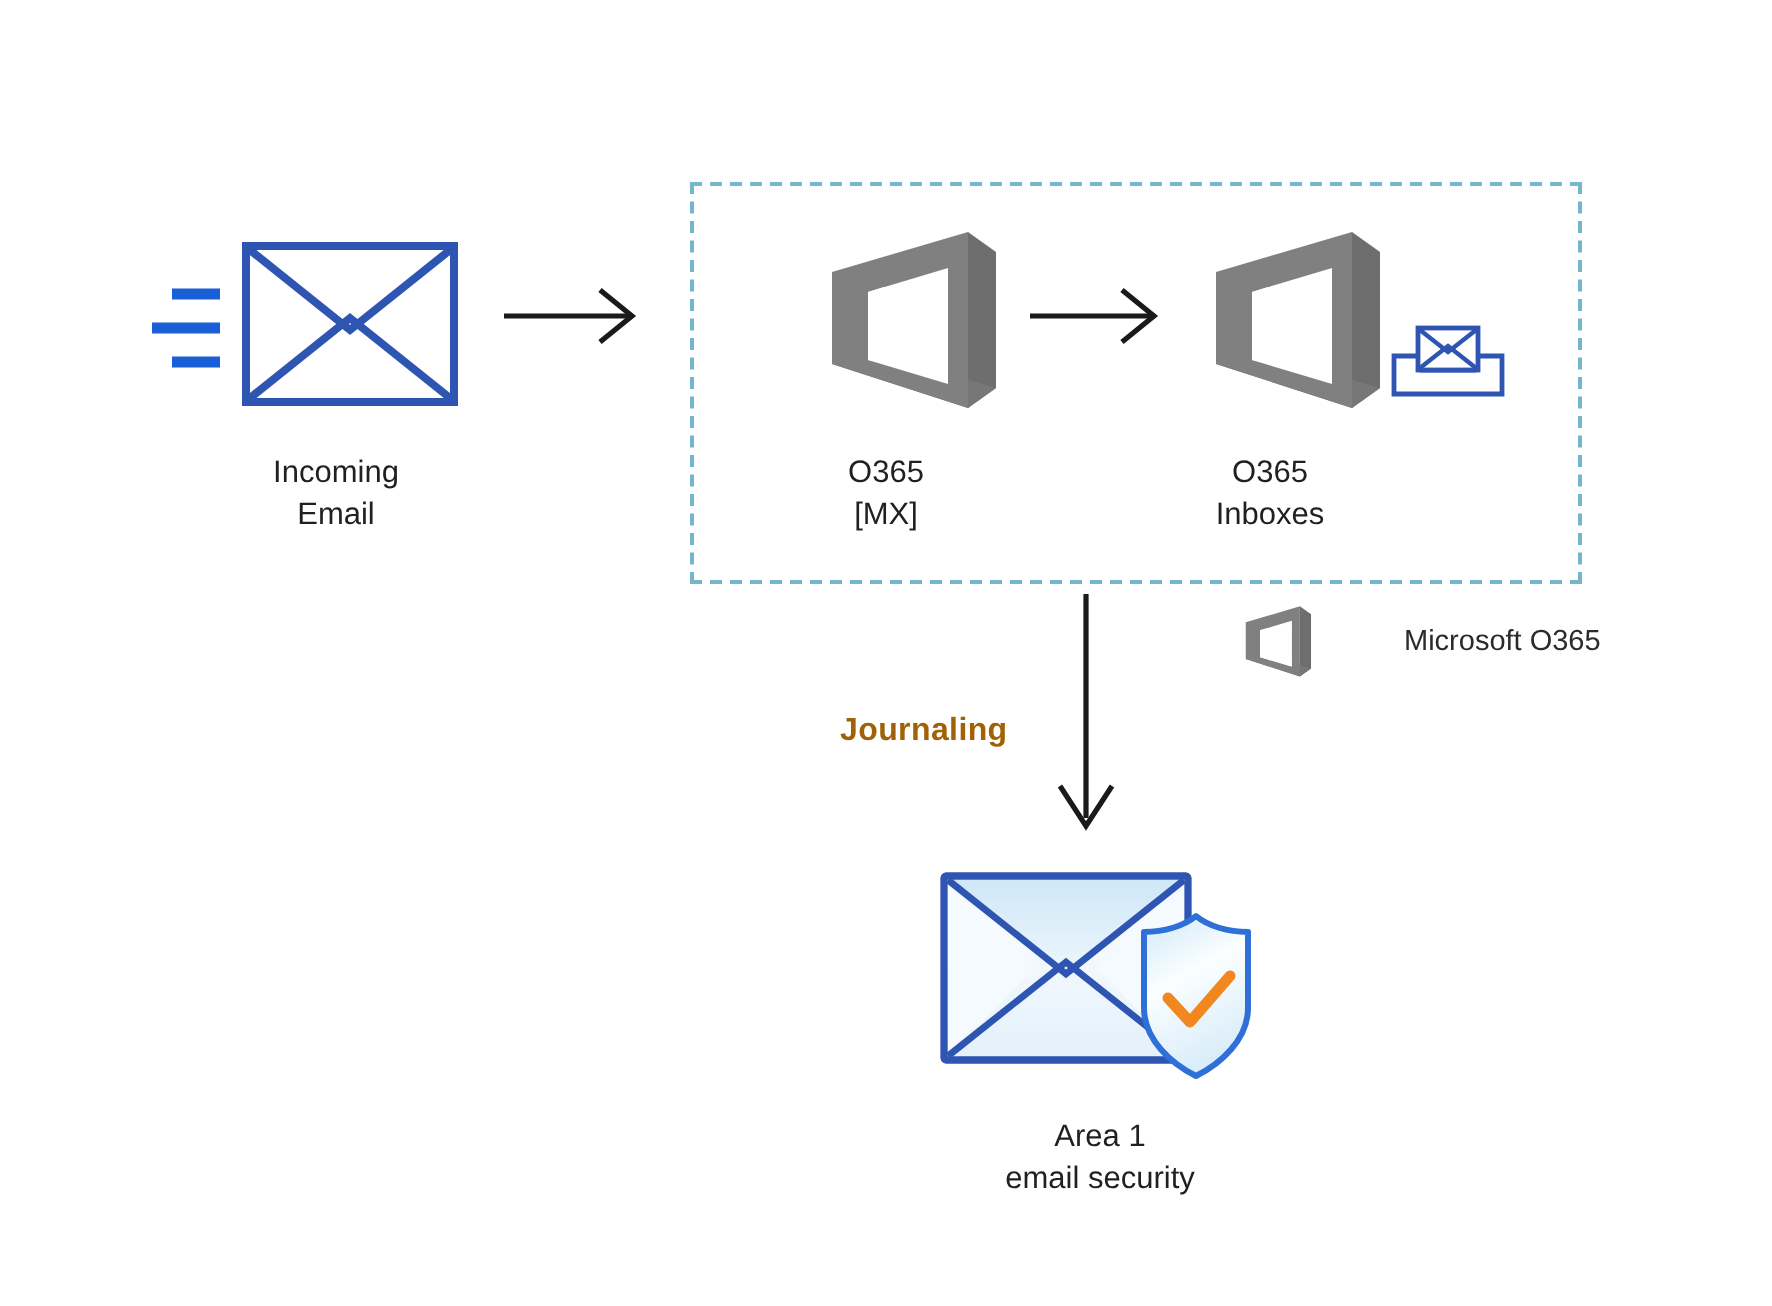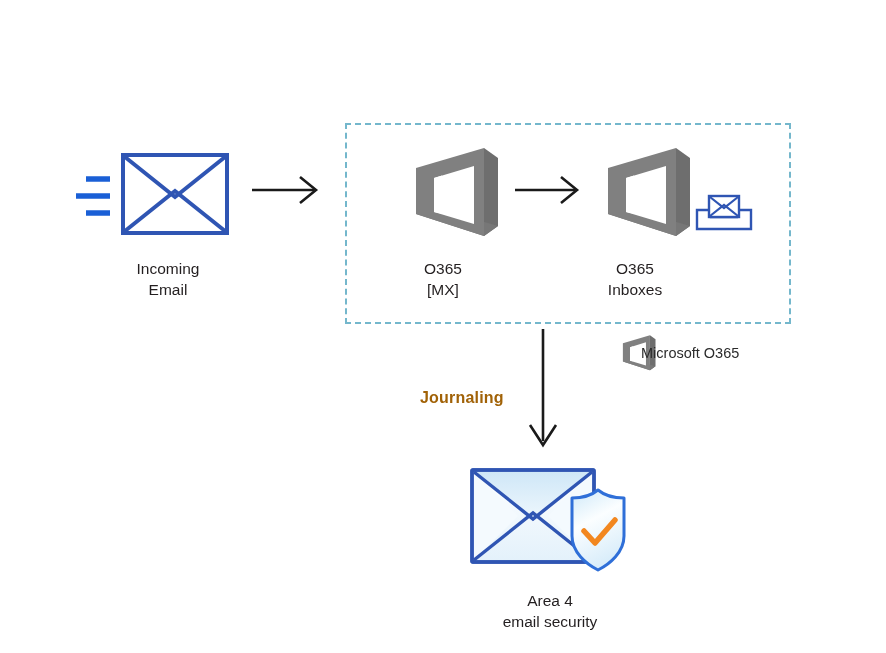--- a/index.html
+++ b/index.html
@@ -10,21 +10,21 @@
   body {
     font-family: "Liberation Sans", sans-serif;
   }
   #canvas {
     position: relative;
     width: 886px;
     height: 653px;
     background: #ffffff;
     overflow: hidden;
   }
-  .abs { position: absolute; margin-top: 32px; }
+  .abs { position: absolute; }
 
   .label {
     color: #231f20;
     font-size: 15.5px;
     line-height: 21px;
     text-align: center;
     white-space: pre-line;
     font-family: "Liberation Sans", sans-serif;
   }
   .label-journaling {
@@ -135,21 +135,21 @@
   <div class="abs" style="left:618px; top:300px;">
     <svg width="40" height="41" viewBox="0 0 100 103">
       <polygon points="80,8 94,18 94,86 80,96" fill="#6e6e6e"></polygon>
       <polygon points="12,74 80,96 94,86 26,66" fill="#777777"></polygon>
       <polygon points="12,28 80,8 80,96 12,74" fill="#808080"></polygon>
       <polygon points="30,38 70,26 70,84 30,72" fill="#ffffff"></polygon>
       <polygon points="30,38 38,35.5 38,73.7 30,72" fill="#ffffff"></polygon>
     </svg>
   </div>
 
-  <div class="abs label-legend" style="left:641px; top:313px;">Microsoft O365</div>
+  <div class="abs label-legend" style="left:702px; top:313px;">Microsoft O365</div>
 
   <div class="abs label-journaling" style="left:420px; top:357px;">Journaling</div>
 
   <div class="abs" style="left:527px; top:297px;">
     <svg width="32" height="122" viewBox="0 0 32 122">
       <line x1="16" y1="0" x2="16" y2="112" stroke="#1a1a1a" stroke-width="2.6"></line>
       <polyline points="3,96 16,116 29,96" fill="none" stroke="#1a1a1a" stroke-width="2.6" stroke-linecap="butt" stroke-linejoin="miter"></polyline>
     </svg>
   </div>
 
@@ -190,16 +190,16 @@
                  C 136 31 146 34 156 34
                  L 156 72
                  C 156 88 142 100 130 106
                  C 118 100 104 88 104 72
                  Z" fill="url(#shieldGrad)" stroke="#2f6fd8" stroke-width="3" stroke-linejoin="round"></path>
         <polyline points="116,67 127,79 147,56" fill="none" stroke="#f2871f" stroke-width="5.5" stroke-linecap="round" stroke-linejoin="round"></polyline>
       </g>
     </svg>
   </div>
 
-  <div class="abs label" style="left:466px; top:558px; width:168px;">Area 4
+  <div class="abs label" style="left:466px; top:558px; width:168px;">Area 1
 email security</div>
 
 </div>
 
 </body></html>

